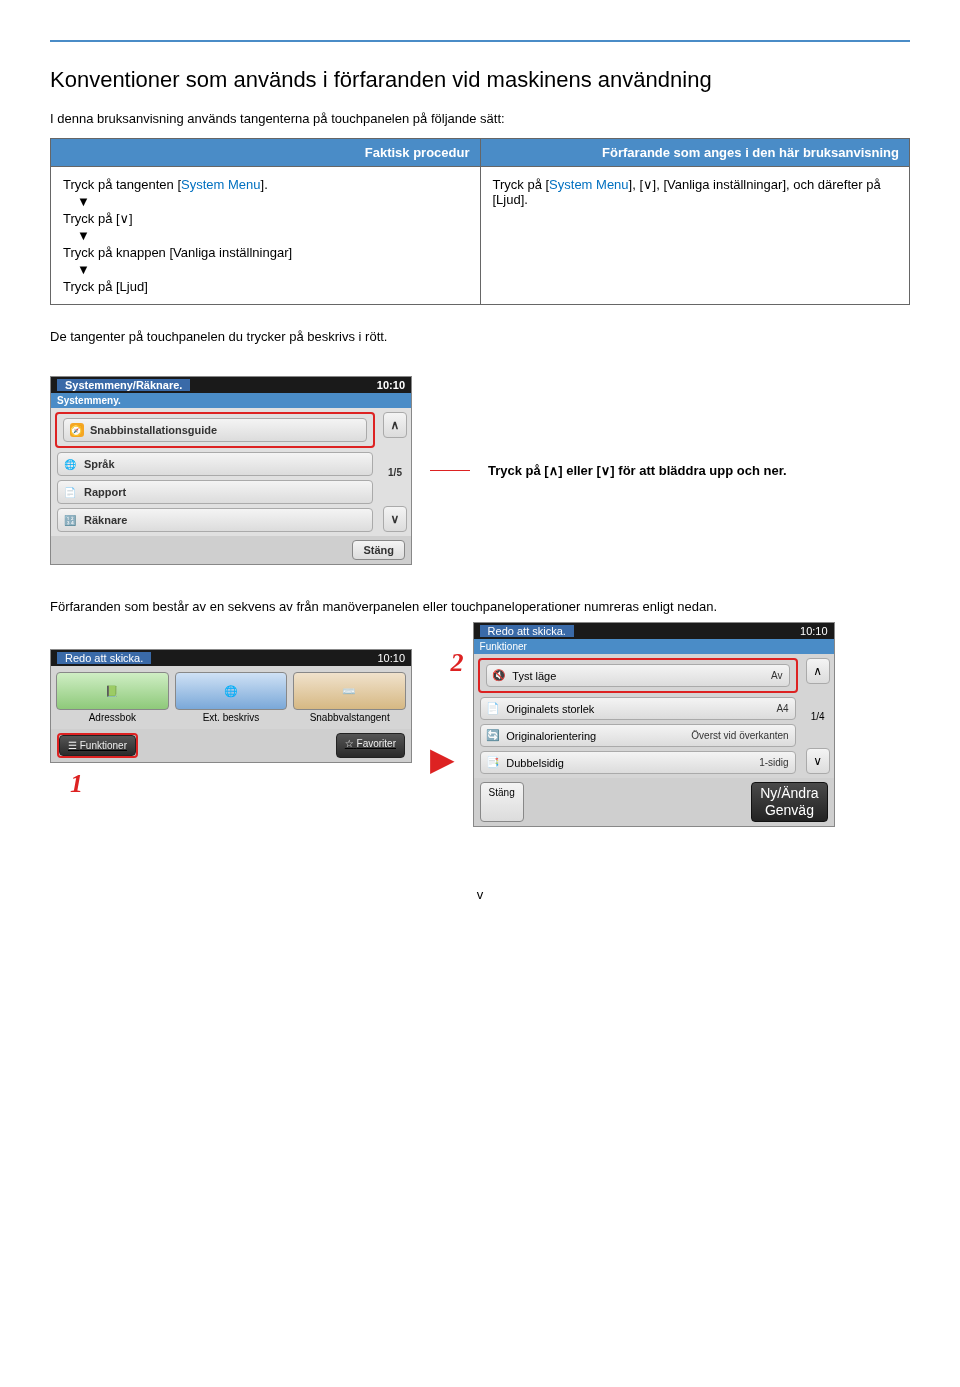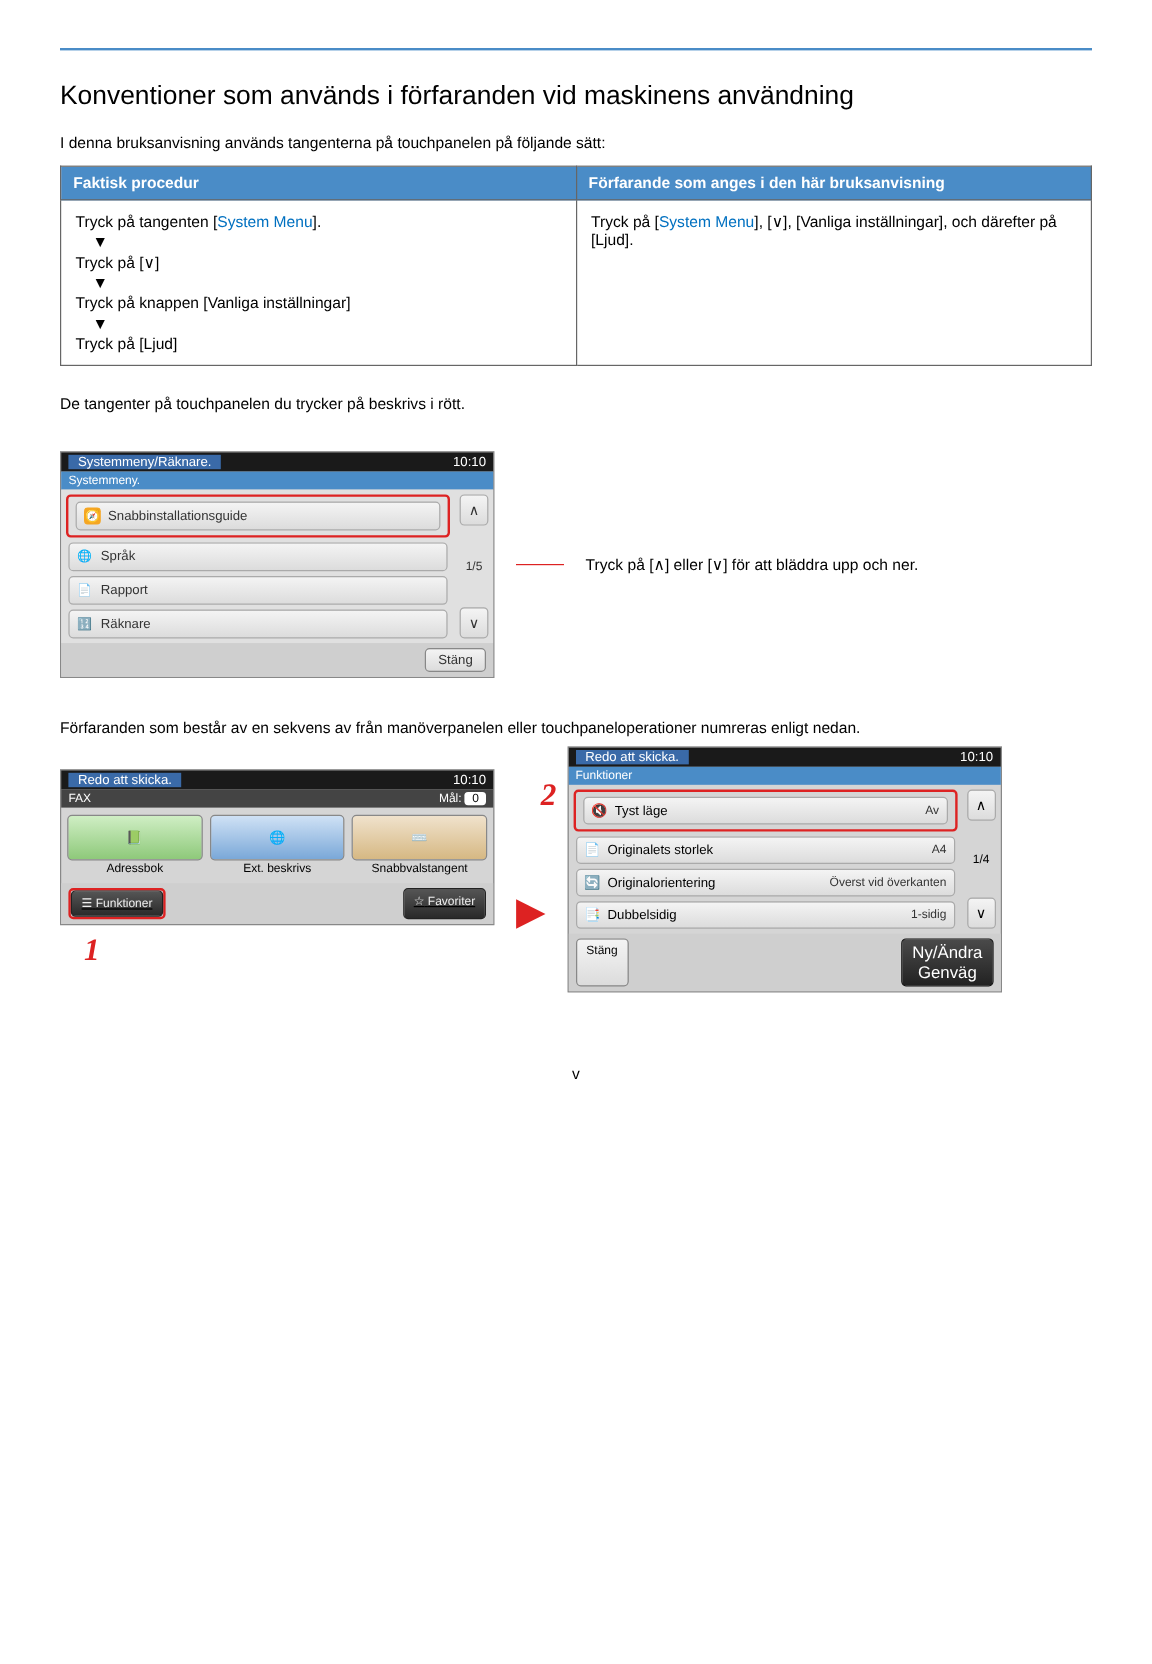--- a/index.html
+++ b/index.html
@@ -25,21 +25,21 @@
   p { margin: 8px 0; }
   table.procedure {
     width: 100%;
     border-collapse: collapse;
     margin-top: 12px;
   }
   table.procedure th {
     background: #4a8cc7;
     color: #fff;
     padding: 6px 10px;
-    text-align: left;
+    text-align: right;
     border: 1px solid #666;
     font-weight: bold;
     width: 50%;
   }
   table.procedure td {
     border: 1px solid #666;
     padding: 10px 12px;
     vertical-align: top;
     font-size: 13px;
   }
@@ -134,20 +134,21 @@
   .red-box {
     border: 2px solid #d22;
     border-radius: 4px;
   }
 
   .screenshot-row {
     display: flex;
     align-items: center;
     gap: 18px;
     margin-top: 32px;
+    font-weight: bold;
   }
   .callout-line {
     width: 40px;
     height: 1px;
     background: #d22;
   }
   .callout-text {
     font-size: 13px;
   }
 
@@ -371,24 +372,20 @@
 
 <p style="margin-top:34px">Förfaranden som består av en sekvens av från manöverpanelen eller touchpaneloperationer numreras enligt nedan.</p>
 
 <div class="bottom-screens">
 
   <div style="display:flex;flex-direction:column;">
   <div class="fax-screen">
     <div class="ts-titlebar">
       <div style="background:#3a6aa8;padding:0 8px;">Redo att skicka.</div>
       <div>10:10</div>
-    </div>
-    <div class="fax-destrow">
-      <span>FAX</span>
-      <span><span>Mål:</span> <span style="background:#fff;color:#000;padding:0 6px;border-radius:3px;">0</span></span>
     </div>
     <div class="fax-icons">
       <div class="big-icon">
         <div class="ibox" style="background:linear-gradient(#cfeec4,#8ec97a);">
               <span>📗</span>
             </div>
         <div class="lbl">Adressbok</div>
       </div>
       <div class="big-icon">
         <div class="ibox" style="background:linear-gradient(#cfe1f5,#7aa8d8);">

